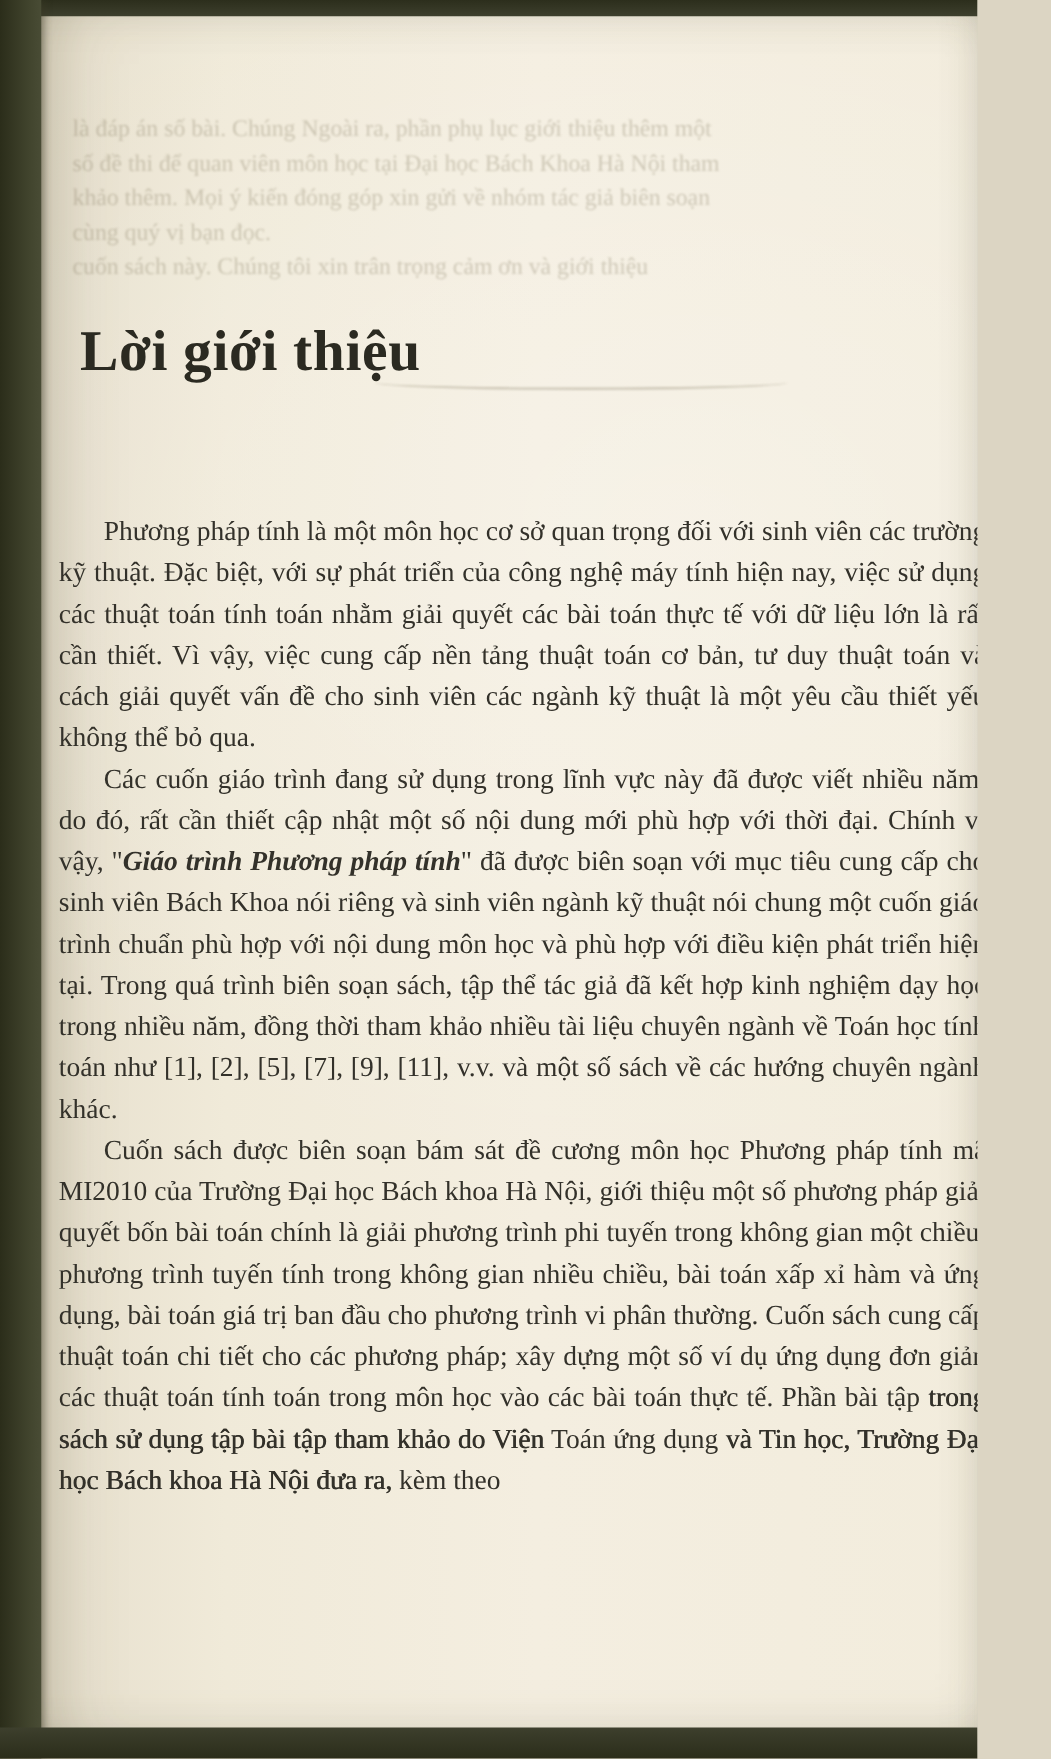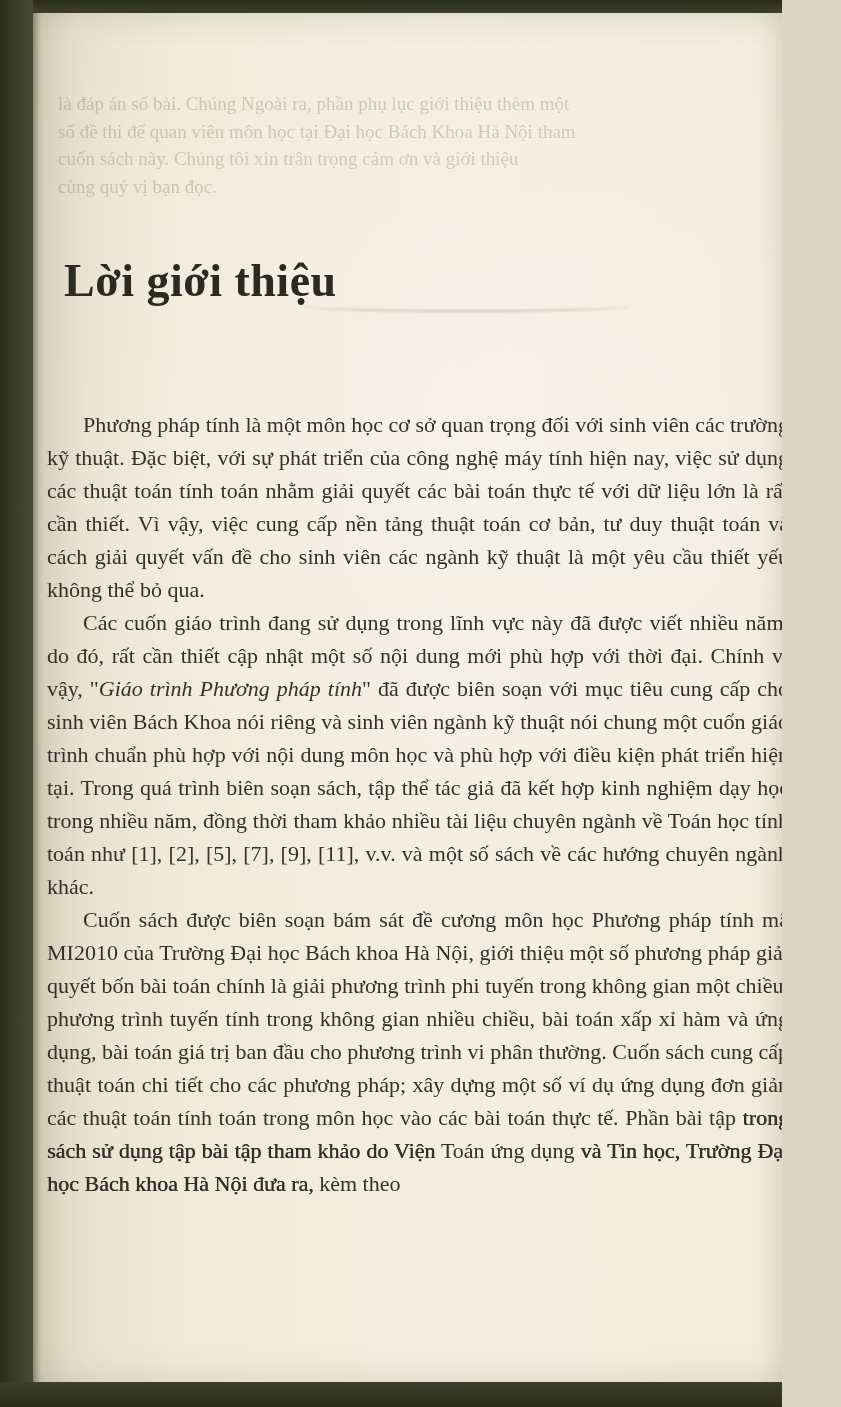--- a/index.html
+++ b/index.html
@@ -98,41 +98,42 @@
     line-height: 33px;
     text-align: justify;
     color: #33312a;
     text-rendering: optimizeLegibility;
   }
   .para {
     margin: 0;
     text-indent: 36px;
   }
   .booktitle {
-    font-weight: 400;
+    font-weight: 700;
     font-style: italic;
   }
   .heavy {
     text-shadow: 0.45px 0 0 currentColor;
   }
 </style>
 </head>
 <body>
 
 <div class="page">
 
   <div class="band band-top"></div>
   <div class="band band-left"></div>
   <div class="band band-bottom"></div>
 
   <div class="bleed">
     <div class="bleed-line">là đáp án số bài. Chúng Ngoài ra, phần phụ lục giới thiệu thêm một</div>
     <div class="bleed-line">số đề thi để quan viên môn học tại Đại học Bách Khoa Hà Nội tham</div>
+    <div class="bleed-line">khảo thêm. Mọi ý kiến đóng góp xin gửi về nhóm tác giả biên soạn</div>
+    <div class="bleed-line">cùng quý vị bạn đọc.</div>
     <div class="bleed-line">cuốn sách này. Chúng tôi xin trân trọng cảm ơn và giới thiệu</div>
-    <div class="bleed-line">cùng quý vị bạn đọc.</div>
   </div>
 
   <div class="squiggle"></div>
 
   <h1 class="title">Lời giới thiệu</h1>
 
   <div class="body-text">
     <p class="para">Phương pháp tính là một môn học cơ sở quan trọng đối với sinh viên các trường kỹ thuật. Đặc biệt, với sự phát triển của công nghệ máy tính hiện nay, việc sử dụng các thuật toán tính toán nhằm giải quyết các bài toán thực tế với dữ liệu lớn là rất cần thiết. Vì vậy, việc cung cấp nền tảng thuật toán cơ bản, tư duy thuật toán và cách giải quyết vấn đề cho sinh viên các ngành kỹ thuật là một yêu cầu thiết yếu không thể bỏ qua.</p>
     <p class="para"><span>Các cuốn giáo trình đang sử dụng trong lĩnh vực này đã được viết nhiều năm, do đó, rất cần thiết cập nhật một số nội dung mới phù hợp với thời đại. Chính vì vậy, "</span><span class="booktitle">Giáo trình Phương pháp tính</span><span>" đã được biên soạn với mục tiêu cung cấp cho sinh viên Bách Khoa nói riêng và sinh viên ngành kỹ thuật nói chung một cuốn giáo trình chuẩn phù hợp với nội dung môn học và phù hợp với điều kiện phát triển hiện tại. Trong quá trình biên soạn sách, tập thể tác giả đã kết hợp kinh nghiệm dạy học trong nhiều năm, đồng thời tham khảo nhiều tài liệu chuyên ngành về Toán học tính toán như [1], [2], [5], [7], [9], [11], v.v. và một số sách về các hướng chuyên ngành khác.</span></p>
     <p class="para"><span>Cuốn sách được biên soạn bám sát đề cương môn học Phương pháp tính mã MI2010 của Trường Đại học Bách khoa Hà Nội, giới thiệu một số phương pháp giải quyết bốn bài toán chính là giải phương trình phi tuyến trong không gian một chiều, phương trình tuyến tính trong không gian nhiều chiều, bài toán xấp xỉ hàm và ứng dụng, bài toán giá trị ban đầu cho phương trình vi phân thường. Cuốn sách cung cấp thuật toán chi tiết cho các phương pháp; xây dựng một số ví dụ ứng dụng đơn giản các thuật toán tính toán trong môn học vào các bài toán thực tế. Phần bài tập </span><span class="heavy">trong sách sử dụng tập bài tập tham khảo do Viện </span><span>Toán ứng dụng </span><span class="heavy">và Tin học, Trường Đại học Bách khoa Hà Nội đưa ra, </span><span>kèm theo</span></p>

